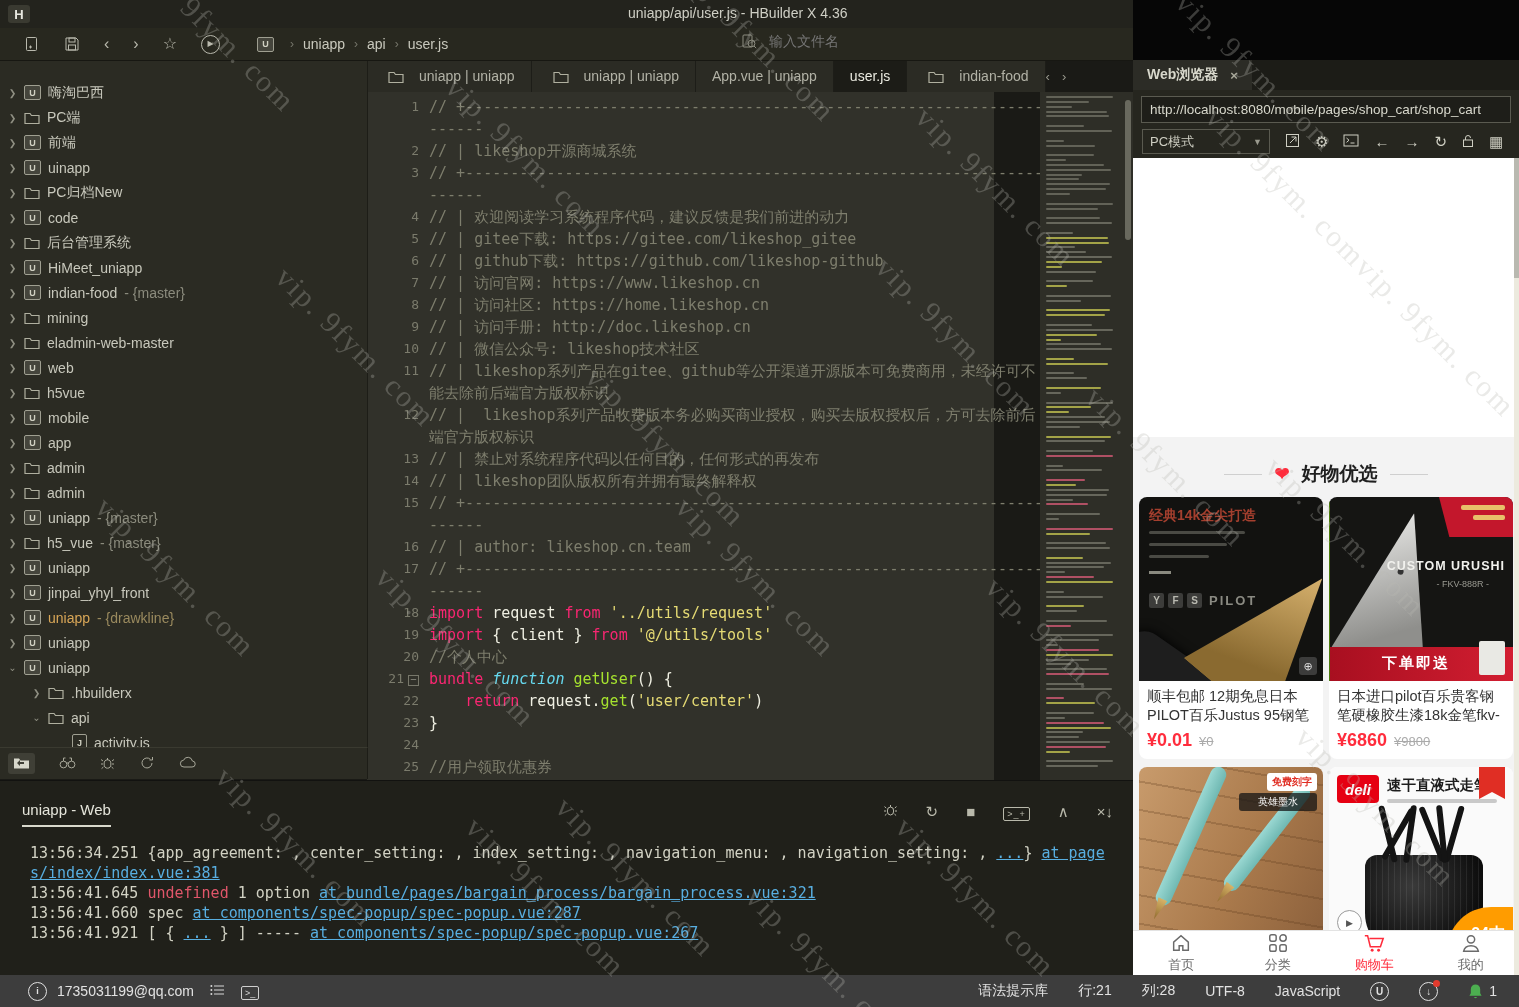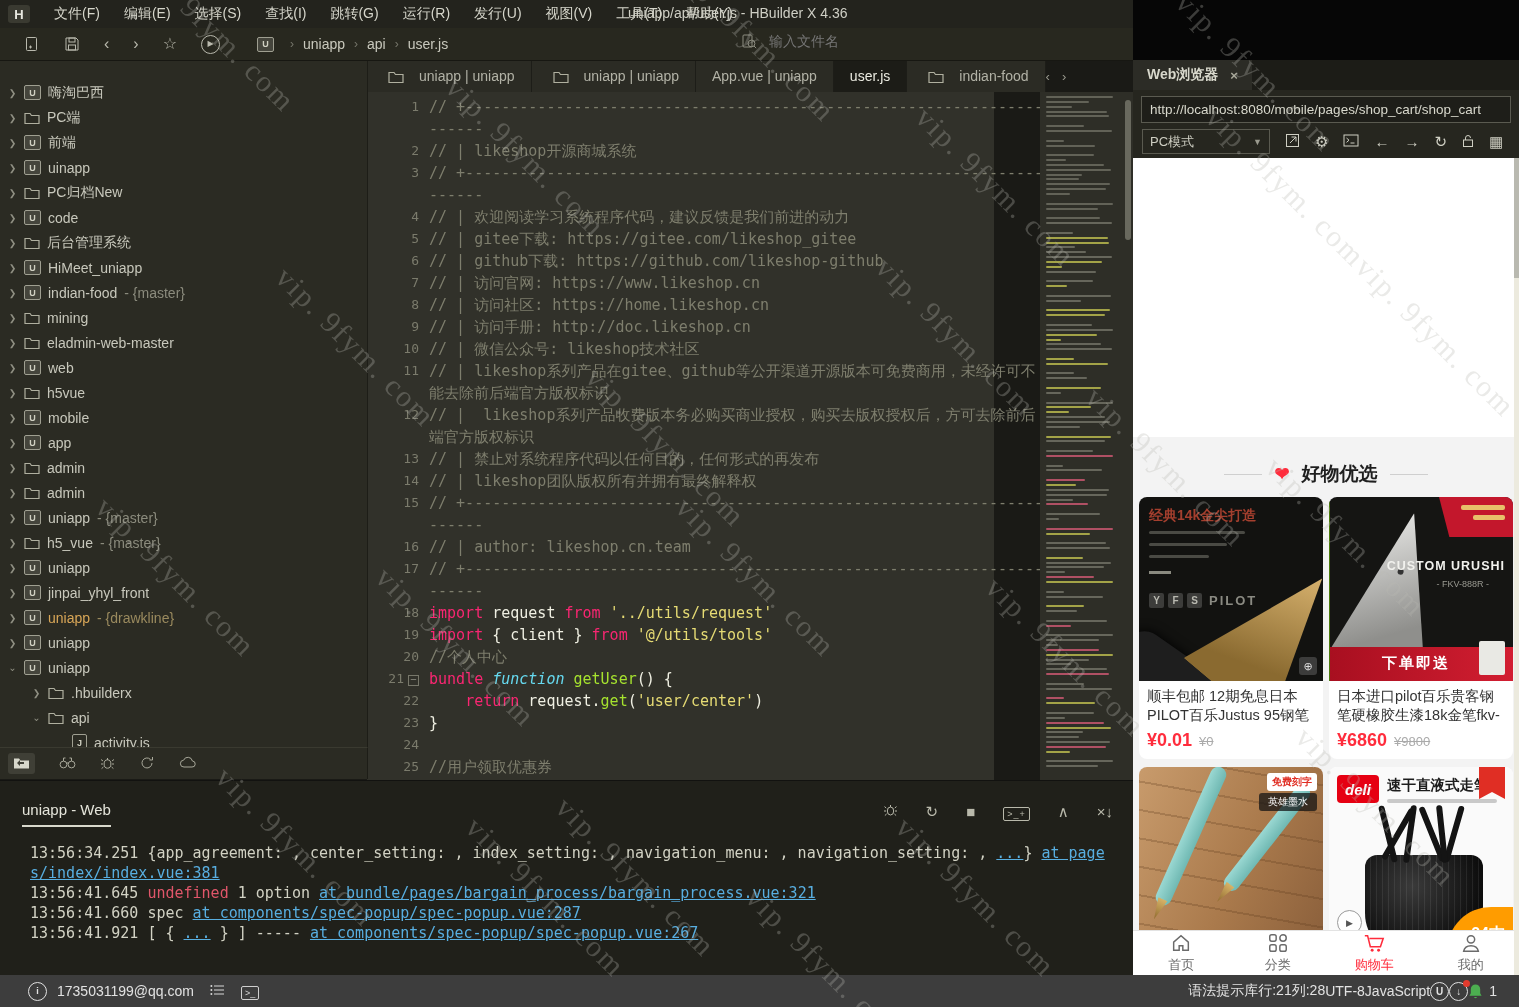--- a/index.html
+++ b/index.html
@@ -80,21 +80,21 @@
   .log{white-space:pre-wrap;word-break:break-all;}
   .lg-l{color:#58aee0;text-decoration:underline;cursor:pointer;}
   .lg-e{color:#e0566a;}
 
   
   .statusbar{position:absolute;left:0;top:975px;width:1519px;height:32px;background:#3d3d3d;display:flex;
              align-items:center;color:#e2e2e2;font-size:14px;z-index:8;}
   .sb-left{display:flex;align-items:center;margin-left:28px;gap:10px;}
   .sb-lic{margin-left:16px;color:#d8d8d8;font-size:14px;line-height:1;}
   .sb-lic .termbox{border:1px solid #cfcfcf;border-radius:2px;font-size:9px;padding:1px 3px;}
-  .sb-right{margin-left:auto;display:flex;align-items:center;padding-right:22px;}
+  .sb-right{margin-left:auto;display:flex;align-items:center;gap:30px;padding-right:22px;}
   .circ{width:17px;height:17px;border:1.5px solid #e2e2e2;border-radius:50%;display:flex;align-items:center;
         justify-content:center;font-size:10px;font-weight:bold;position:relative;}
   .reddot{position:absolute;right:-3px;top:-3px;width:7px;height:7px;background:#e23b2e;border-radius:50%;}
   .bellwrap{display:flex;align-items:center;gap:6px;}
 
   
   .browser{position:absolute;left:1133px;top:60px;width:386px;height:915px;background:#26261f;z-index:3;}
   .b-tabs{height:30px;background:#1c1c17;display:flex;align-items:stretch;font-weight:bold;}
   .b-tab{background:#2c2c26;color:#d8d8cc;font-size:14px;display:flex;align-items:center;gap:12px;padding:0 14px;}
   .b-tab .x{color:#a8a89a;font-size:13px;cursor:pointer;}
@@ -160,21 +160,21 @@
   .pen-teal:before{content:"";position:absolute;left:0;top:0;right:0;bottom:0;
           background:repeating-linear-gradient(10deg,transparent 0 26px,rgba(90,55,25,.25) 26px 28px);}
   .pt-pen{position:absolute;width:16px;height:150px;background:linear-gradient(90deg,#9ad8d2,#6fb8b2);border-radius:8px;}
   .pt-pen:after{content:"";position:absolute;left:3px;bottom:-16px;width:10px;height:22px;
           background:linear-gradient(#d8b468,#8f6a2f);clip-path:polygon(50% 100%,100% 0,0 0);}
   .pt-p1{left:44px;top:-6px;transform:rotate(24deg);}
   .pt-p2{left:120px;top:6px;transform:rotate(38deg);height:130px;}
   .pt-b1{position:absolute;right:6px;top:6px;background:#fff;color:#e02e24;font-size:10px;font-weight:bold;
          padding:2px 5px;border-radius:3px;}
   .pt-b2{position:absolute;right:6px;top:26px;background:rgba(20,20,20,.75);color:#fff;font-size:10px;
-         padding:2px 9px;border-radius:3px;}
+         padding:2px 19px;border-radius:3px;}
   .pen-deli{background:#fafafa;}
   .pd-logo{position:absolute;left:8px;top:8px;width:42px;height:28px;background:#e60012;border-radius:4px;
            color:#fff;font-weight:bold;font-style:italic;font-size:15px;display:flex;align-items:center;justify-content:center;}
   .pd-head{position:absolute;left:58px;top:9px;color:#1d1d1d;font-weight:bold;font-size:14.5px;}
   .pd-checks{position:absolute;left:58px;top:32px;width:110px;height:4px;background:#c9c9c9;border-radius:2px;}
   .pd-cup{position:absolute;left:36px;bottom:-8px;width:118px;height:104px;
           background:radial-gradient(circle at 40% 30%,#3a3a3a,#0c0c0c 70%);border-radius:12px 12px 46px 46px;}
   .pd-cup:before{content:"";position:absolute;left:0;top:0;right:0;bottom:0;border-radius:inherit;
           background:repeating-linear-gradient(90deg,transparent 0 5px,rgba(255,255,255,.08) 5px 6px);}
   .pd-pen{position:absolute;width:6px;height:58px;background:#141414;border-radius:3px;bottom:88px;}
@@ -196,32 +196,20 @@
   
   .wm-layer{position:absolute;left:0;top:0;width:1519px;height:1007px;z-index:20;pointer-events:none;overflow:hidden;}
   .wm{position:absolute;font-family:"Liberation Serif",serif;font-size:30px;color:rgba(185,185,180,.30);
       transform:rotate(45deg);letter-spacing:2px;white-space:nowrap;}
 </style>
 </head>
 <body>
 
 <div class="titlebar">
   <div class="logo">H</div>
-  <div id="menu-bar" style="display:flex;align-items:center;">
-      <span class="menu-item">文件(F)</span>
-      <span class="menu-item">编辑(E)</span>
-      <span class="menu-item">选择(S)</span>
-      <span class="menu-item">查找(I)</span>
-      <span class="menu-item">跳转(G)</span>
-      <span class="menu-item">运行(R)</span>
-      <span class="menu-item">发行(U)</span>
-      <span class="menu-item">视图(V)</span>
-      <span class="menu-item">工具(T)</span>
-      <span class="menu-item">帮助(Y)</span>
-    </div>
   <div class="win-title">uniapp/api/user.js - HBuilder X 4.36</div>
 </div>
 <div class="topright-black"></div>
 
 <div class="toolbar">
   <span class="tb-ic">
     <svg width="16" height="16" viewBox="0 0 16 16">
         <rect x="2.5" y="1.5" width="10" height="13" rx="1" fill="none" stroke="#b9b9ad"></rect>
         <path d="M5 11h3M6.5 9.5v3" stroke="#b9b9ad"></path>
       </svg>

